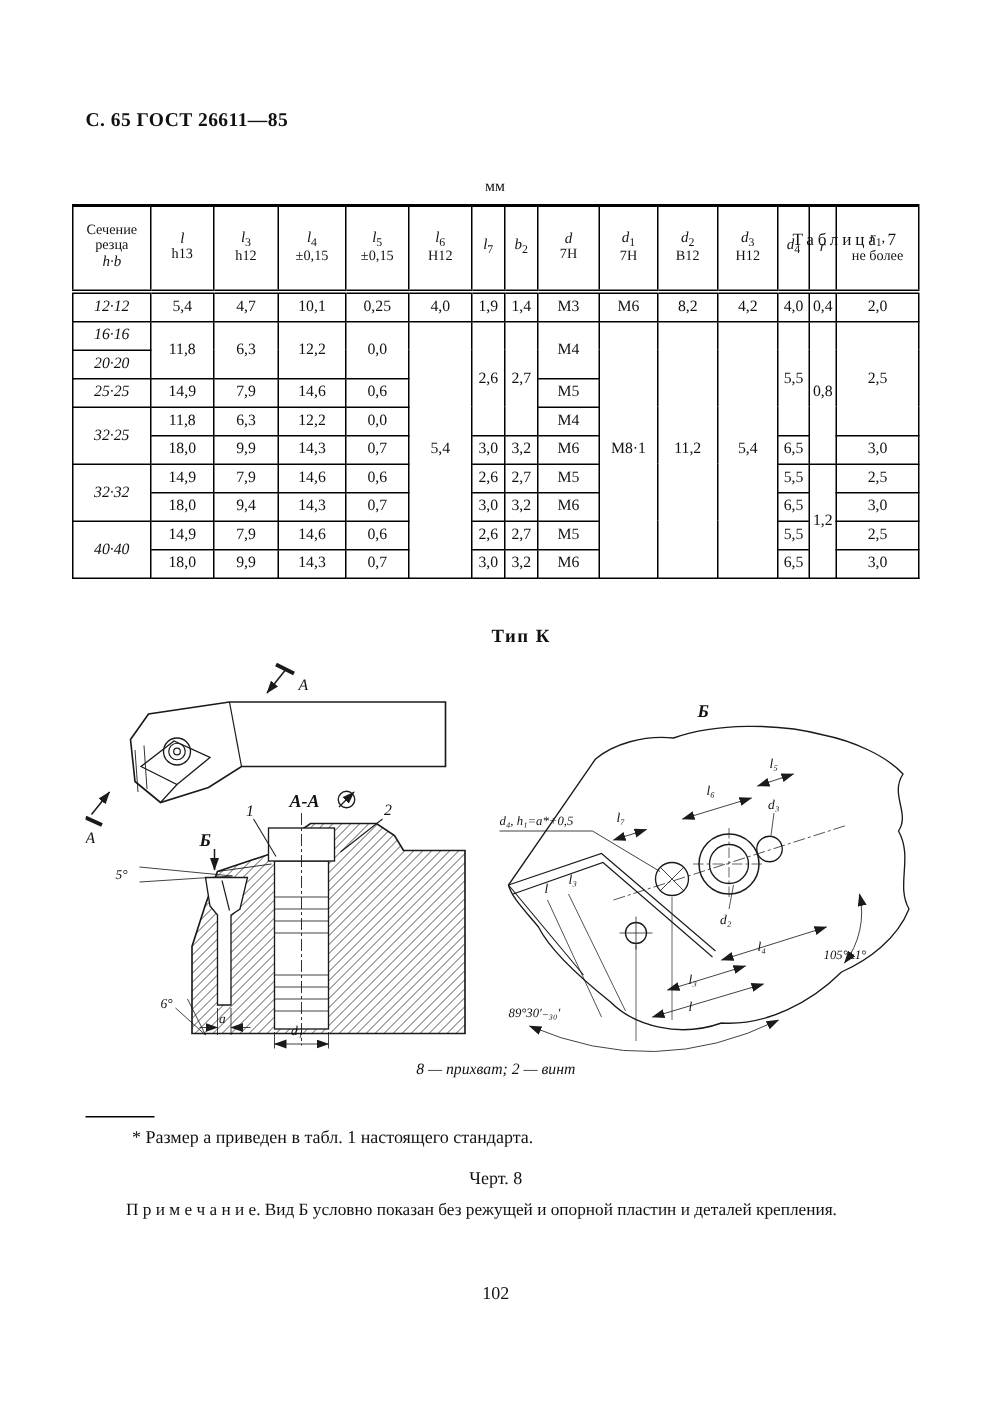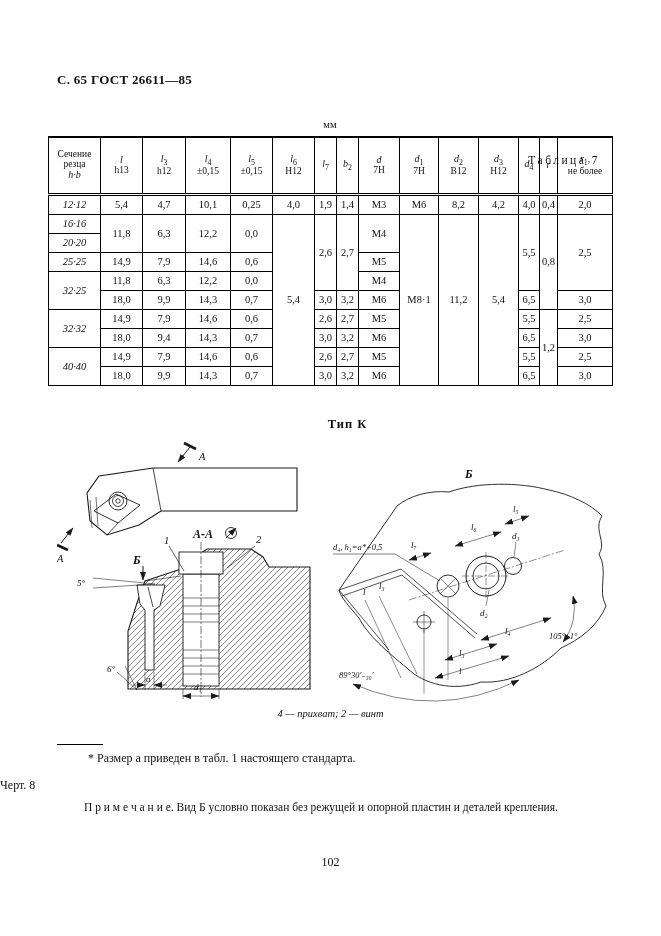--- a/index.html
+++ b/index.html
@@ -27,21 +27,21 @@
   table.dims td.sec{font-size:10.5px;font-style:italic;}
   .type-heading{left:17px;width:661px;text-align:center;top:417px;font-weight:bold;font-size:12.5px;letter-spacing:1px;}
   svg.draw{position:absolute;left:57px;top:438px;}
   .dimtxt{font:italic 9px "Liberation Serif","DejaVu Serif",serif;fill:#111;}
   .dimtxt-sm{font:italic 8.5px "Liberation Serif","DejaVu Serif",serif;fill:#111;}
   .viewtxt{font:italic bold 12px "Liberation Serif","DejaVu Serif",serif;fill:#111;}
   .calltxt{font:italic 10.5px "Liberation Serif","DejaVu Serif",serif;fill:#111;}
   .legend{left:0;width:661px;text-align:center;top:708px;font-size:10.5px;font-style:italic;}
   .footnote-rule{left:57px;top:744px;width:46px;border-top:1.5px solid #000;height:0;}
   .footnote{left:88px;top:751px;font-size:12px;}
-  .fig-caption{left:0;width:661px;top:778px;font-size:12px;}
+  .fig-caption{left:0;width:661px;text-align:center;top:778px;font-size:12px;}
   .note{left:84px;top:801px;width:530px;font-size:11.5px;}
   .page-number{left:0;width:661px;text-align:center;top:855px;font-size:12px;}
 </style>
 </head>
 <body>
 
 <div class="abs doc-header">С. 65 ГОСТ 26611—85</div>
 <div class="abs tbl-caption">Таблица 7</div>
 <div class="abs units">мм</div>
 
@@ -319,18 +319,18 @@
     <line x1="378" y1="240" x2="452" y2="218" stroke="#1a1a1a" stroke-width="0.55" marker-start="url(#arr)" marker-end="url(#arr)"></line>
     <text class="dimtxt" x="402" y="236">l</text>
 
     <path d="M516,158 A55,55 0 0 1 506,204" fill="none" stroke="#1a1a1a" stroke-width="0.55" marker-start="url(#arr)" marker-end="url(#arr)"></path>
     <text class="dimtxt-sm" x="492" y="201">105°±1°</text>
     <path d="M296,246 Q380,282 462,242" fill="none" stroke="#1a1a1a" stroke-width="0.55" marker-start="url(#arr)" marker-end="url(#arr)"></path>
     <text class="dimtxt-sm" x="282" y="240">89°30′₋₃₀′</text>
   </g>
 </svg>
 
-<div class="abs legend">4 — прихват; 2 — винт</div>
+<div class="abs legend">8 — прихват; 2 — винт</div>
 <div class="abs footnote-rule"></div>
 <div class="abs footnote">* Размер а приведен в табл. 1 настоящего стандарта.</div>
 <div class="abs fig-caption">Черт. 8</div>
 <div class="abs note">П р и м е ч а н и е. Вид Б условно показан без режущей и опорной пластин и деталей крепления.</div>
 <div class="abs page-number">102</div>
 
 </body></html>

